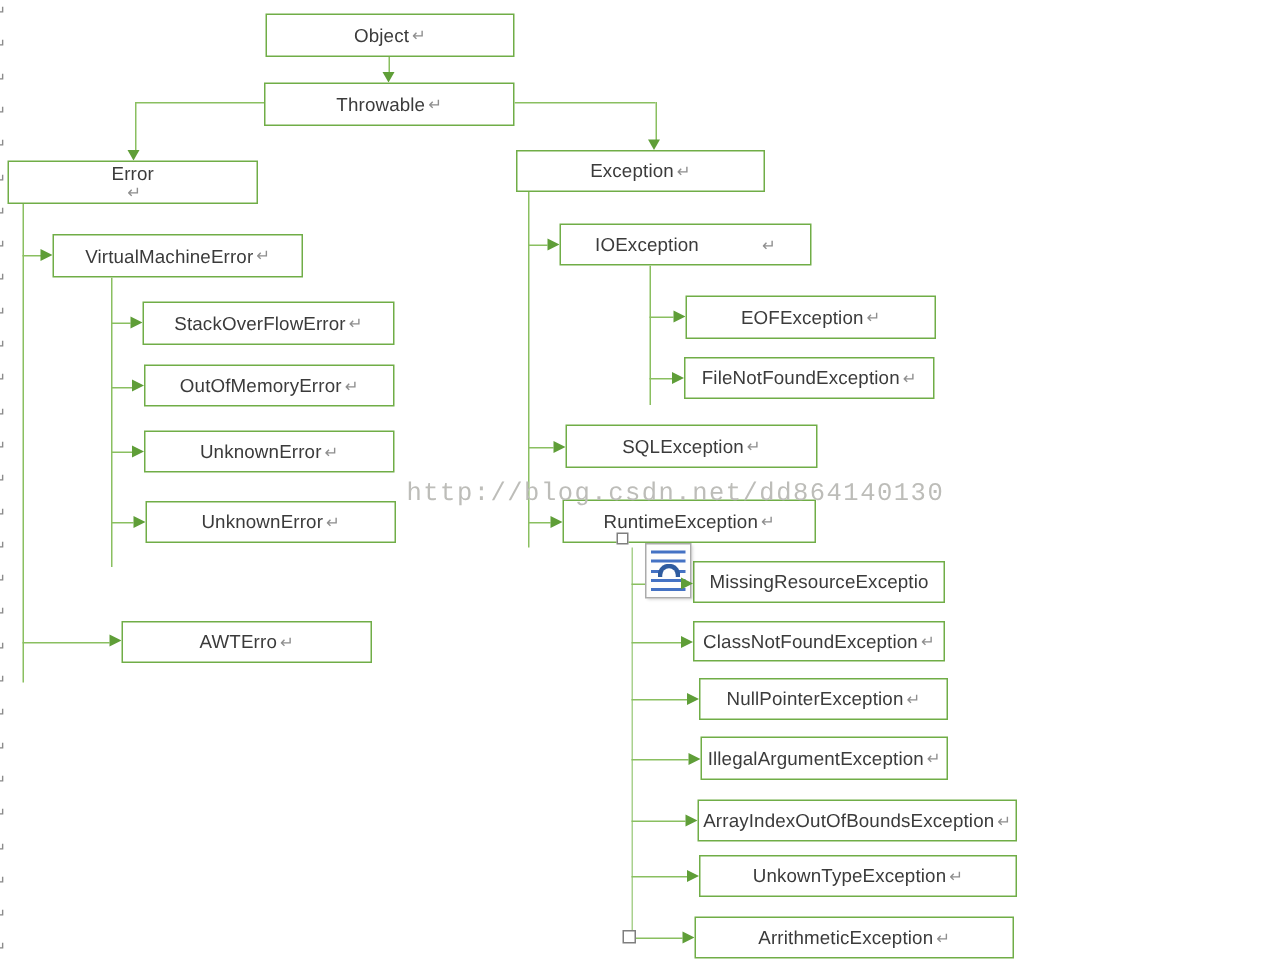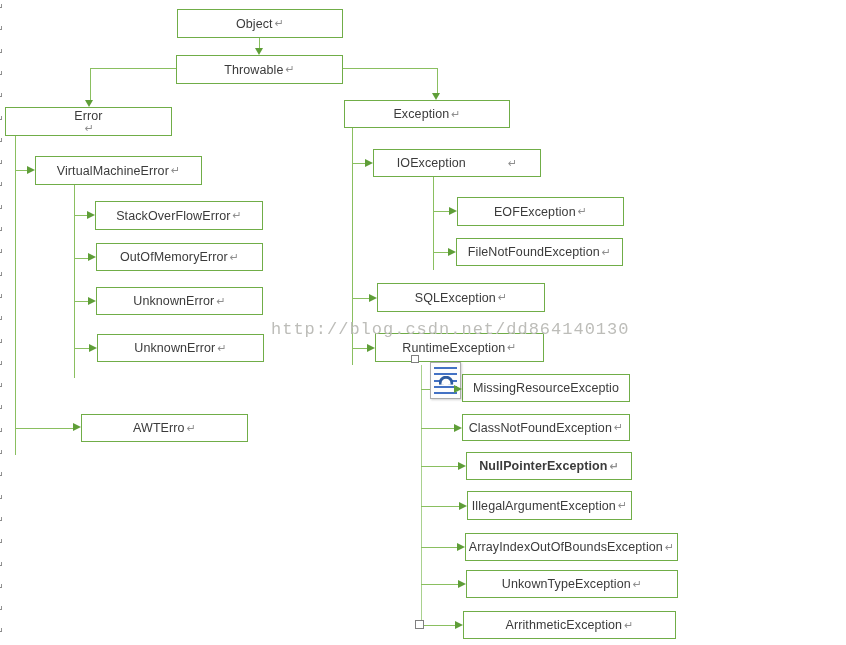--- a/index.html
+++ b/index.html
@@ -173,21 +173,21 @@
         <span>RuntimeException</span>
         <span class="ret">↵</span>
       </div>
       <div class="node" style="left: 462px; top: 374px; width: 168px; height: 28px;">
         <span>MissingResourceExceptio</span>
       </div>
       <div class="node" style="left: 462px; top: 414px; width: 168px; height: 27px;">
         <span>ClassNotFoundException</span>
         <span class="ret">↵</span>
       </div>
-      <div class="node" style="left: 466px; top: 452px; width: 166px; height: 28px; font-weight: bold;">
+      <div class="node" style="left: 466px; top: 452px; width: 166px; height: 28px;">
         <span>NullPointerException</span>
         <span class="ret">↵</span>
       </div>
       <div class="node" style="left: 467px; top: 491px; width: 165px; height: 29px;">
         <span>IllegalArgumentException</span>
         <span class="ret">↵</span>
       </div>
       <div class="node" style="left: 465px; top: 533px; width: 213px; height: 28px;">
         <span>ArrayIndexOutOfBoundsException</span>
         <span class="ret">↵</span>

